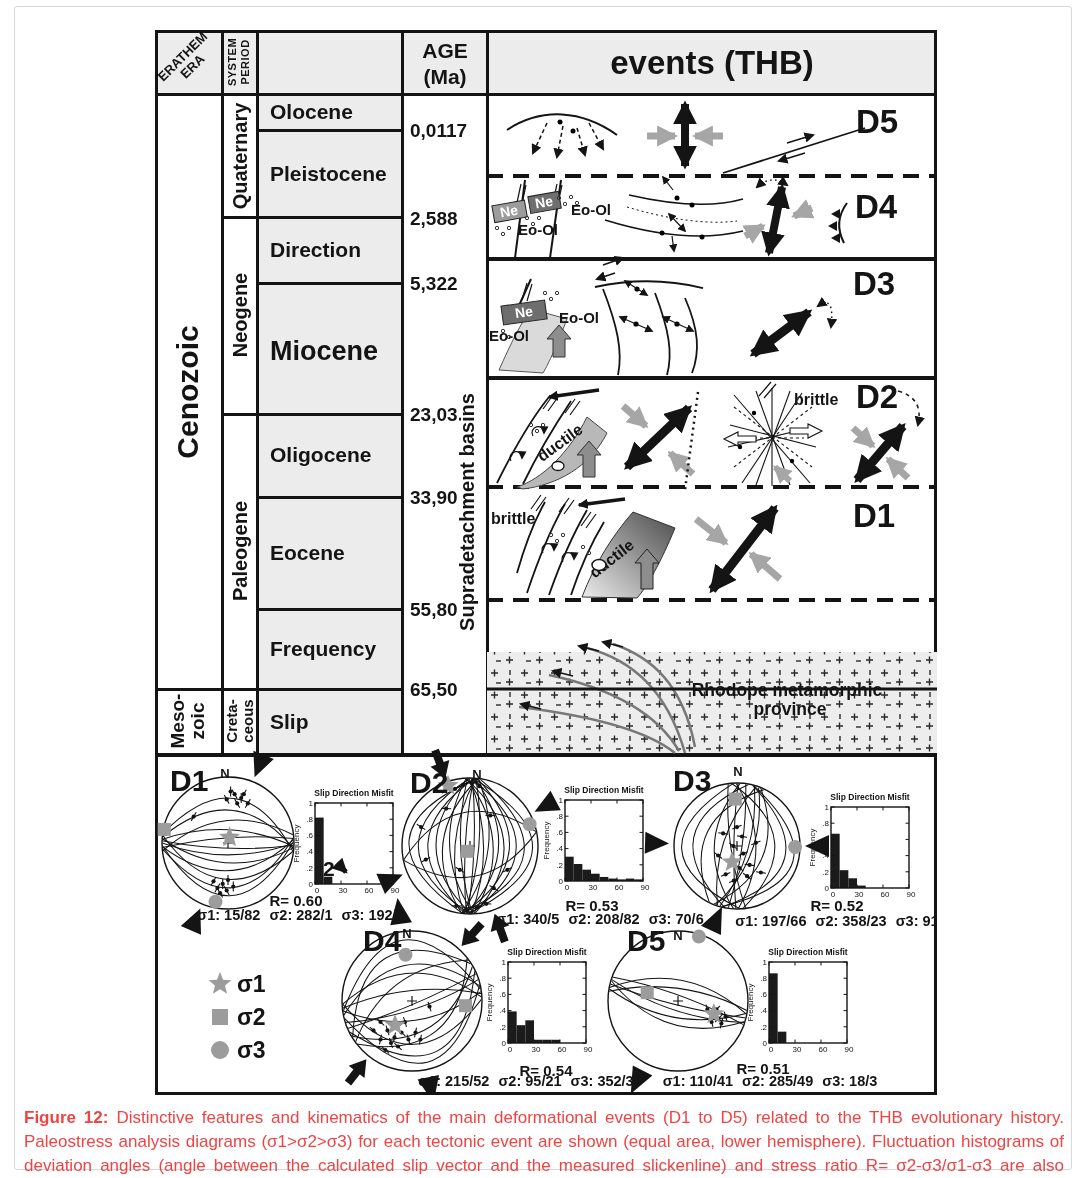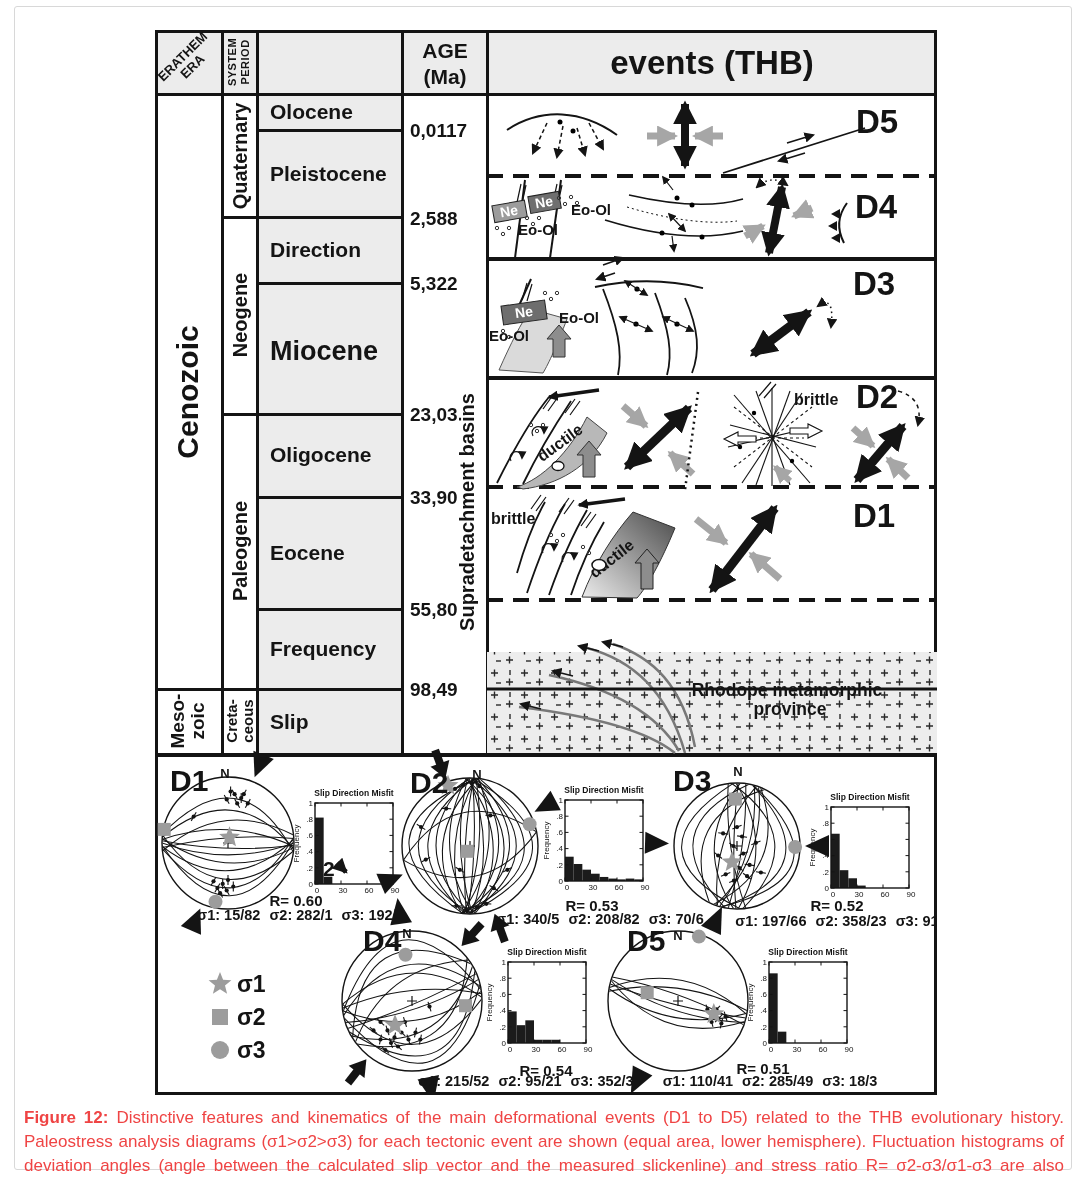--- a/index.html
+++ b/index.html
@@ -98,21 +98,21 @@
   <div class="lbl" style="left:270px;top:541px;font-size:21px">Eocene</div>
   <div class="lbl" style="left:270px;top:637px;font-size:21px">Frequency</div>
   <div class="lbl" style="left:270px;top:710px;font-size:21px">Slip</div>
 
   <div class="lbl" style="left:410px;top:120px;font-size:19px">0,0117</div>
   <div class="lbl" style="left:410px;top:208px;font-size:19px">2,588</div>
   <div class="lbl" style="left:410px;top:273px;font-size:19px">5,322</div>
   <div class="lbl" style="left:410px;top:404px;font-size:19px">23,03</div>
   <div class="lbl" style="left:410px;top:487px;font-size:19px">33,90</div>
   <div class="lbl" style="left:410px;top:599px;font-size:19px">55,80</div>
-  <div class="lbl" style="left:410px;top:679px;font-size:19px">98,49</div>
+  <div class="lbl" style="left:410px;top:679px;font-size:19px">65,50</div>
 
   <div class="lbl rot" style="left:467px;top:512px;font-size:20px">Supradetachment basins</div>
 
   <svg class="abs" style="left:487px;top:95px" width="450" height="660" viewBox="0 0 450 660">
     <defs>
       <marker id="ab" viewBox="0 0 10 10" refX="8.5" refY="5" markerWidth="3" markerHeight="3" orient="auto-start-reverse">
           <path d="M0,0 L10,5 L0,10 Z" fill="#141414"></path>
         </marker>
       <marker id="ag" viewBox="0 0 10 10" refX="8.5" refY="5" markerWidth="3" markerHeight="3" orient="auto-start-reverse">
           <path d="M0,0 L10,5 L0,10 Z" fill="#a6a6a6"></path>

